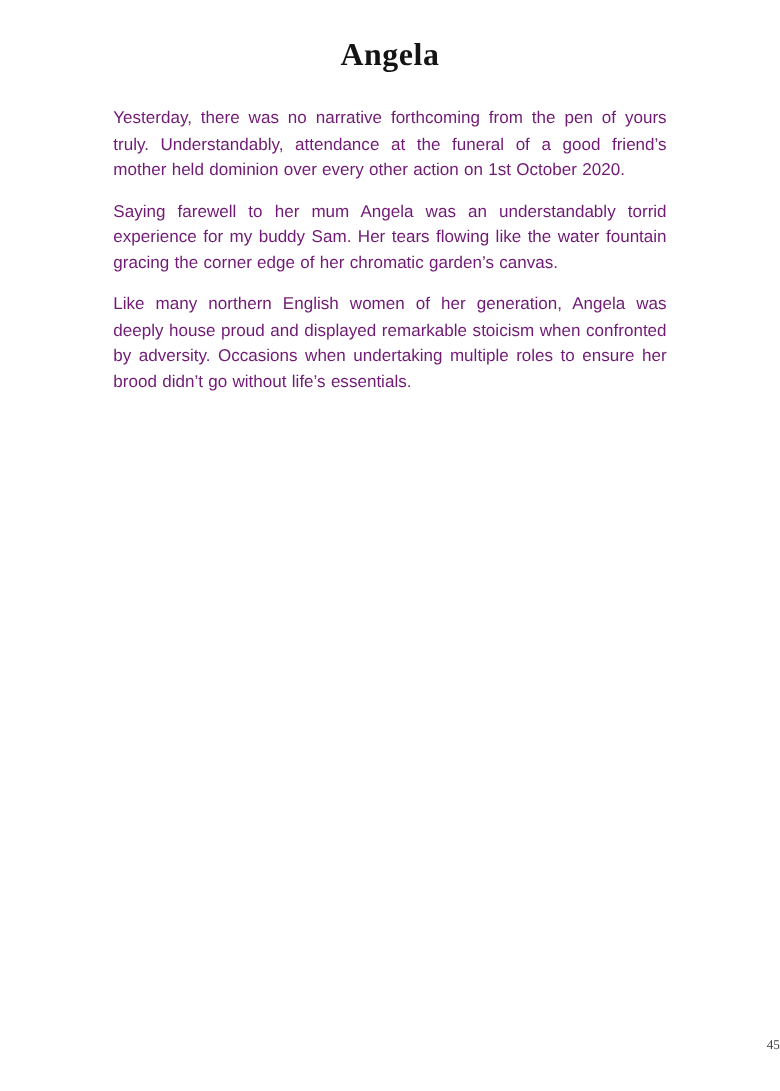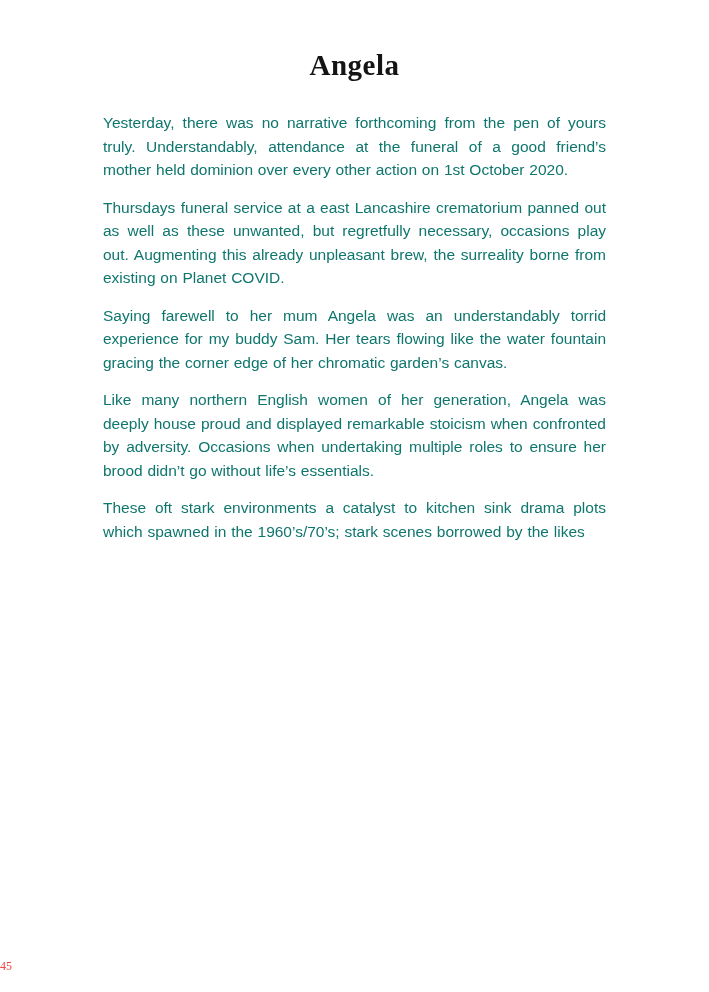--- a/index.html
+++ b/index.html
@@ -7,58 +7,56 @@
   .page {
     position: relative;
     width: 709px;
     height: 992px;
     margin: 0 auto;
     background: #ffffff;
     font-family: "Liberation Sans", sans-serif;
     overflow: hidden;
   }
   .page-title {
-    padding-top: 49px;
+    padding-top: 34px;
     text-align: center;
     font-family: "Liberation Serif", serif;
     font-weight: bold;
     font-size: 29px;
     line-height: 1.15;
     color: #141414;
     letter-spacing: 0.5px;
   }
   .content {
     margin: 29px auto 0 auto;
     width: 503px;
   }
   .content p {
     text-align: justify;
     font-size: 15.5px;
     line-height: 23.5px;
-    color: #0f766e;
+    color: #701a75;
     margin-bottom: 14px;
     word-spacing: 0.5px;
   }
   .page-number {
     position: absolute;
     left: 0;
     right: 0;
-    bottom: 18px;
-    text-align: left;
+    bottom: 34px;
+    text-align: right;
     font-family: "Liberation Serif", serif;
     font-size: 12px;
-    color: #ef4444;
+    color: #404040;
   }
 </style>
 </head>
 <body>
 
 <div class="page">
   <h1 class="page-title">Angela</h1>
   <div class="content">
     <p>Yesterday, there was no narrative forthcoming from the pen of yours truly. Understandably, attendance at the funeral of a good friend’s mother held dominion over every other action on 1st October 2020.</p>
-    <p>Thursdays funeral service at a east Lancashire crematorium panned out as well as these unwanted, but regretfully necessary, occasions play out. Augmenting this already unpleasant brew, the surreality borne from existing on Planet COVID.</p>
     <p>Saying farewell to her mum Angela was an understandably torrid experience for my buddy Sam. Her tears flowing like the water fountain gracing the corner edge of her chromatic garden’s canvas.</p>
     <p>Like many northern English women of her generation, Angela was deeply house proud and displayed remarkable stoicism when confronted by adversity. Occasions when undertaking multiple roles to ensure her brood didn’t go without life’s essentials.</p>
-    <p>These oft stark environments a catalyst to kitchen sink drama plots which spawned in the 1960’s/70’s; stark scenes borrowed by the likes</p>
   </div>
   <div class="page-number">45</div>
 </div>
 
 </body></html>

